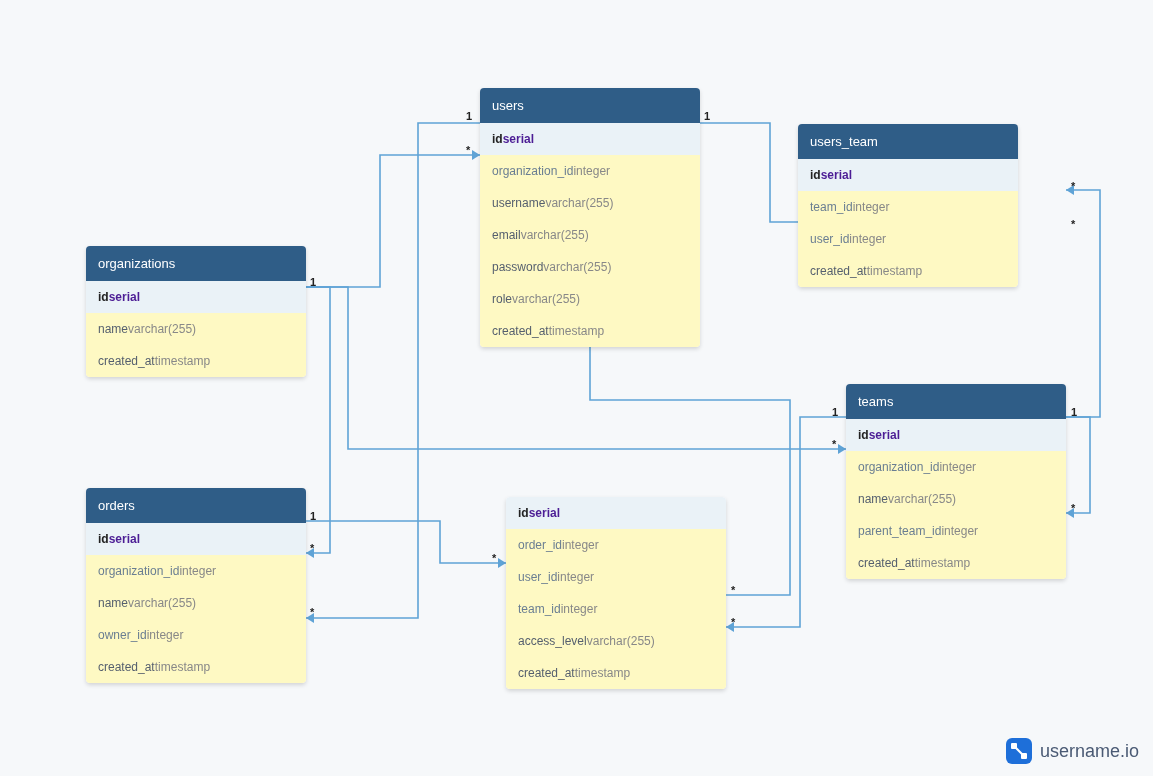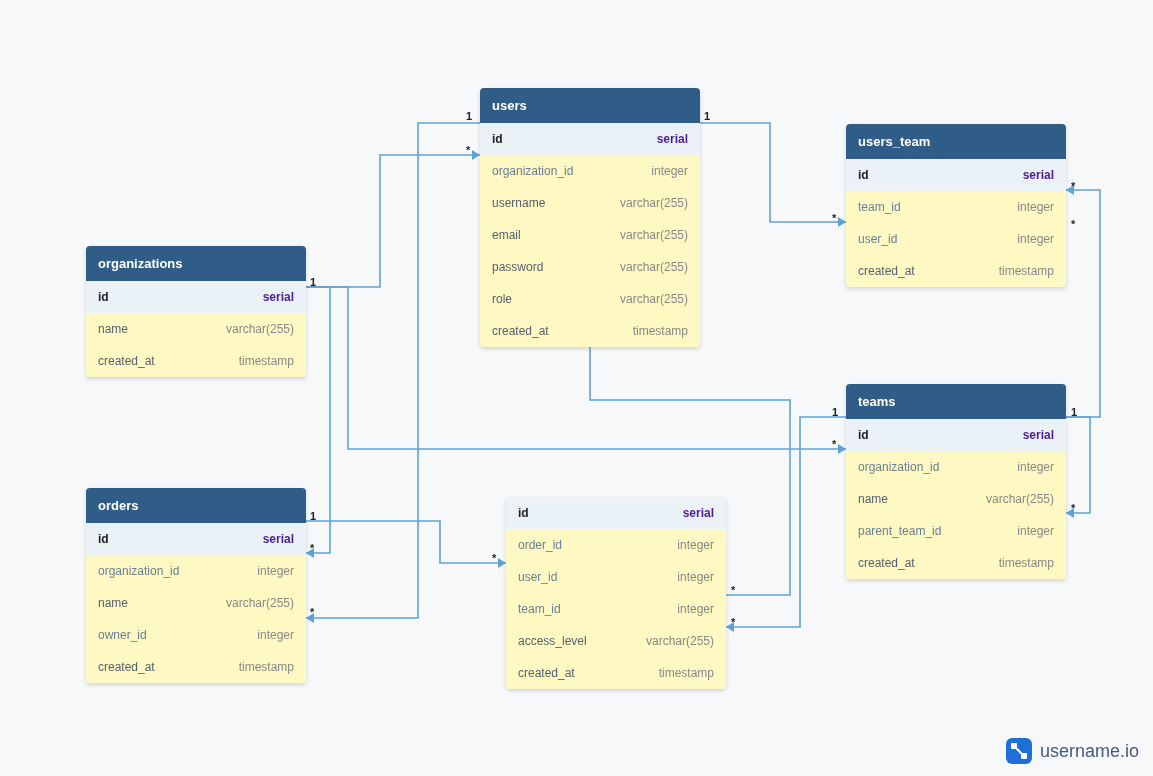--- a/index.html
+++ b/index.html
@@ -16,27 +16,26 @@
     position: absolute;
     width: 220px;
     border-radius: 4px;
     box-shadow: 0 2px 4px rgba(0,0,0,0.15);
     background: #fff;
     overflow: hidden;
   }
   .table-header {
     background: #2f5d87;
     color: #fff;
-    font-weight: 700;
+    font-weight: 400;
     font-size: 13px;
     padding: 10px 12px;
   }
   .row {
     display: flex;
-    justify-content: space-between;
     align-items: center;
     font-size: 12px;
     padding: 9px 12px;
     color: #555f6e;
   }
   .row:nth-child(odd) { }
   .row-pk { background: #eaf2f7; font-weight: 700; color: #222; }
   .row-fk { background: #fef9c3; color: #6a7e92; }
   .row-normal { background: #fef9c3; }
   .row .col-name { }
@@ -178,21 +177,21 @@
   <div class="row row-normal">
       <span class="col-name">role</span>
       <span class="col-type">varchar(255)</span>
     </div>
   <div class="row row-normal">
       <span class="col-name">created_at</span>
       <span class="col-type">timestamp</span>
     </div>
 </div>
 
-<div class="table" style="left:846px; top:124px;">
+<div class="table" style="left:798px; top:124px;">
   <div class="table-header">users_team</div>
   <div class="row row-pk">
       <span class="col-name">id</span>
       <span class="col-type">serial</span>
     </div>
   <div class="row row-fk">
       <span class="col-name">team_id</span>
       <span class="col-type">integer</span>
     </div>
   <div class="row row-fk">

